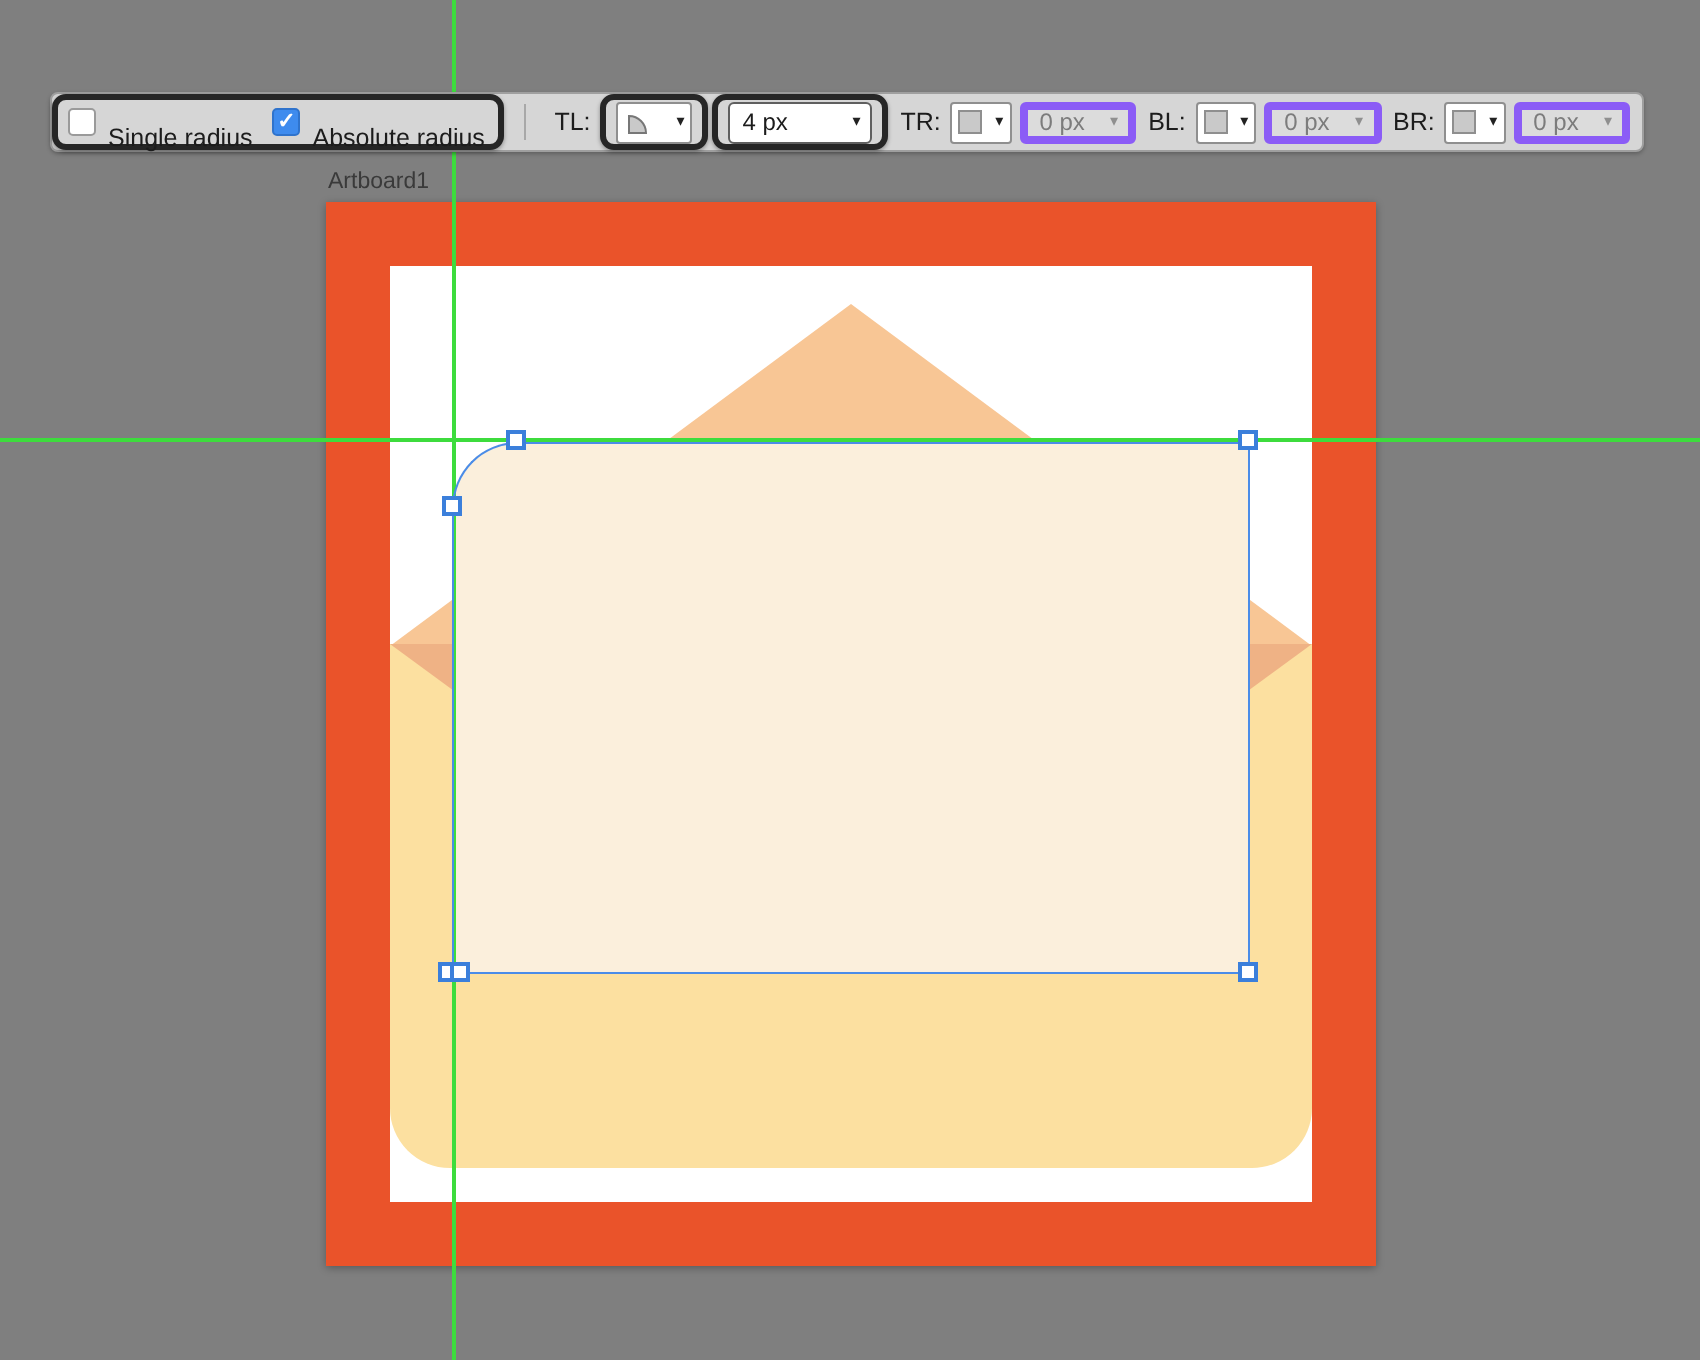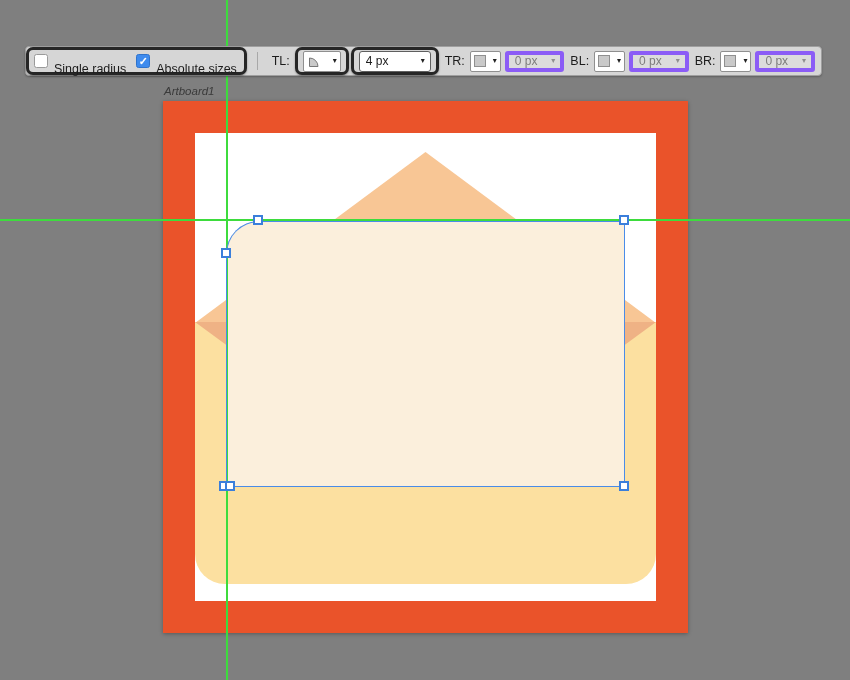--- a/index.html
+++ b/index.html
@@ -29,21 +29,21 @@
   .dd-arrow{font-size:8px;color:#222;line-height:1;}
   .sq-icon{width:12px;height:12px;background:#c9c9c9;border:1px solid #8f8f8f;box-sizing:border-box;}
   .combo{width:72px;height:21px;background:#ffffff;border:1px solid #5f5f5f;border-radius:3px;
     display:flex;align-items:center;justify-content:space-between;box-sizing:border-box;
     padding:0 5px 0 6px;font-size:12px;}
   .combo.disabled{background:#dcdcdc;border:4px solid #8b5cf6;color:#7c7c7c;margin-left:4px;}
   .combo.disabled .dd-arrow{color:#8f8f8f;}
   .gap{margin-left:4px;}
 
   
-  .artboard-label{position:absolute;left:164px;top:85px;font-size:11.5px;color:#3a3a3a;z-index:5;font-style:italic;}
+  .artboard-label{position:absolute;left:164px;top:85px;font-size:11.5px;color:#3a3a3a;z-index:5;}
   .shape{position:absolute;}
   .ab-frame{left:163px;top:101px;width:525px;height:532px;background:var(--orange,#ea532a);
     box-shadow:0 1px 4px rgba(0,0,0,.3);}
   .ab-inner{left:195px;top:133px;width:461px;height:468px;background:#ffffff;}
   .flap{left:195px;top:152px;width:461px;height:171px;background:var(--flap,#f8c695);
     clip-path:polygon(50% 0,0 100%,100% 100%);}
   .env-body{left:195px;top:322px;width:461px;height:262px;background:var(--body-yellow,#fce0a0);
     border-radius:0 0 30px 30px;}
   .fold-left{left:195px;top:322px;width:165px;height:121px;background:var(--fold,#efb285);
     clip-path:polygon(0 0,100% 0,100% 100%);}
@@ -100,21 +100,21 @@
   <div class="handle" style="left:219px;top:481px;"></div>
   <div class="handle" style="left:225px;top:481px;"></div>
   <div class="handle" style="left:619px;top:481px;"></div>
 
   <div class="toolbar">
 
     <div class="hl-ring ring-group">
       <span class="cb unchecked"></span>
       <span class="cb-label">Single radius</span>
       <span class="cb checked">✓</span>
-      <span class="cb-label last">Absolute sizes</span>
+      <span class="cb-label last">Absolute radius</span>
     </div>
 
     <div class="vsep"></div>
 
     <span class="corner-label">TL:</span>
     <div class="hl-ring">
       <div class="dd-btn">
         <svg width="14" height="14" viewBox="0 0 14 14">
           <path d="M2.5 12.5 L2.5 4 A 8.5 8.5 0 0 1 11 12.5 Z" fill="#c9c9c9" stroke="#777" stroke-width="1"></path>
         </svg>

